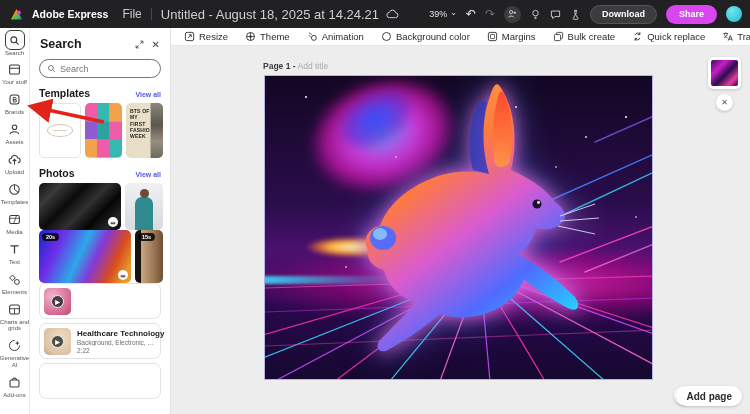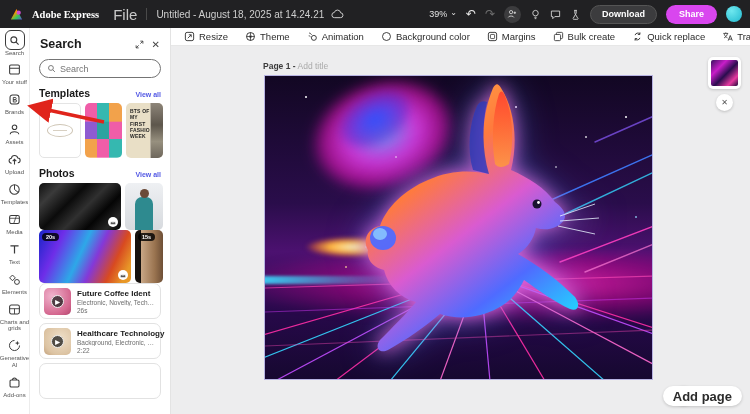--- a/index.html
+++ b/index.html
@@ -3,24 +3,24 @@
 <meta charset="utf-8">
 <style>
   * { margin:0; padding:0; box-sizing:border-box; }
   html,body { width:750px; height:414px; overflow:hidden; }
   body { font-family:"Liberation Sans", sans-serif; background:#ededee; }
   .stage { position:absolute; inset:0; width:750px; height:414px; }
 
   
   .topbar { position:absolute; left:0; top:0; width:750px; height:28px; background:#212123; display:flex; align-items:center; color:#e8e8e8; z-index:30; }
   .logo { width:15px; height:15px; margin-left:9px; }
-  .appname { font-size:10.5px; font-weight:bold; margin-left:8px; color:#fff;font-family:Liberation Serif, serif; }
-  .filemenu { font-size:15px; color:#c9c9c9; margin-left:14px; cursor:pointer; }
+  .appname { font-size:10.5px; font-weight:bold; margin-left:8px; color:#fff; }
+  .filemenu { font-size:12px; color:#c9c9c9; margin-left:14px; cursor:pointer; }
   .tb-divider { width:1px; height:12px; background:#4a4a4a; margin:0 9px; }
-  .doctitle { font-size:10px; color:#cfcfcf; white-space:nowrap; }
+  .doctitle { font-size:13px; color:#cfcfcf; white-space:nowrap; }
   .cloud-ic { margin-left:7px; color:#cfcfcf; }
   .premium { margin-left:10px; height:18px; background:#3c3c3e; border:1px solid #4e4e50; border-radius:10px; display:flex; align-items:center; gap:4px; padding:0 10px; font-size:9px; font-weight:bold; color:#f0f0f0; cursor:pointer; }
   .tb-right { margin-left:auto; display:flex; align-items:center; gap:9px; padding-right:8px; }
   .zoomctl { display:flex; align-items:center; gap:3px; font-size:9px; color:#e0e0e0; cursor:pointer; }
   .histbtn { font-size:12px; color:#e8e8e8; cursor:pointer; line-height:1; }
   .histbtn.dim { color:#6f6f6f; }
   .circbtn { width:17px; height:17px; border-radius:50%; background:#3c3c3e; display:flex; align-items:center; justify-content:center; color:#e4e4e4; cursor:pointer; }
   .ghostic { color:#d6d6d6; cursor:pointer; display:flex; }
   .dl-btn { height:19px; border-radius:10px; background:#3c3c3e; border:1px solid #555; color:#fff; font-size:9px; font-weight:bold; padding:0 11px; display:flex; align-items:center; cursor:pointer; }
   .share-btn { height:19px; border-radius:10px; background:#d946ef; color:#fff; font-size:9px; font-weight:bold; padding:0 13px; display:flex; align-items:center; cursor:pointer; }
@@ -104,21 +104,21 @@
     background:linear-gradient(90deg, rgba(60,220,255,.95), rgba(60,220,255,0)); filter:blur(1.5px); }
   .art .stars { position:absolute; left:40px; top:20px; width:2px; height:2px; background:#fff; border-radius:50%;
     box-shadow:210px 10px 0 #fff, 280px 40px 0 rgba(255,255,255,.8), 320px 20px 0 #fff, 150px 95px 0 rgba(255,255,255,.7), 60px 150px 0 #ffd9a0, 40px 170px 0 rgba(255,210,150,.8), 250px 70px 0 rgba(255,255,255,.6), 330px 120px 0 rgba(150,220,255,.8), 90px 60px 0 rgba(255,255,255,.5), 180px 140px 0 rgba(255,180,240,.6); }
   .art svg.floor, .art svg.streaks, .art svg.rabbit { position:absolute; left:0; top:0; }
 
   
   .pthumb { position:absolute; right:9px; top:57px; width:33px; height:32px; background:#fff; border-radius:5px; box-shadow:0 1px 3px rgba(0,0,0,.18); padding:3px; cursor:pointer; z-index:12; }
   .pthumb .mini { width:100%; height:100%; border-radius:2px; background:linear-gradient(135deg,#3a1060 0%,#c81ec8 30%,#2a0d4e 55%,#e83aa0 80%,#1c0838 100%); }
   .closefab { position:absolute; right:17px; top:94px; width:17px; height:17px; border-radius:50%; background:#fff; box-shadow:0 1px 3px rgba(0,0,0,.2); display:flex; align-items:center; justify-content:center; font-size:8px; color:#555; cursor:pointer; z-index:12; }
   .morefab { position:absolute; right:57px; bottom:9px; width:19px; height:19px; border-radius:50%; background:#fff; box-shadow:0 1px 3px rgba(0,0,0,.18); display:flex; align-items:center; justify-content:center; font-size:7px; letter-spacing:.5px; color:#333; cursor:pointer; z-index:12; }
-  .addpage { position:absolute; right:8px; bottom:8px; height:20px; border-radius:11px; background:#fff; box-shadow:0 1px 3px rgba(0,0,0,.18); display:flex; align-items:center; padding:0 10px; font-size:13px; font-weight:bold; color:#2b2b2b; cursor:pointer; z-index:12;margin-top:34px; }
+  .addpage { position:absolute; right:8px; bottom:8px; height:20px; border-radius:11px; background:#fff; box-shadow:0 1px 3px rgba(0,0,0,.18); display:flex; align-items:center; padding:0 10px; font-size:10px; font-weight:bold; color:#2b2b2b; cursor:pointer; z-index:12;margin-top:34px; }
 
   .arrow-overlay { position:absolute; inset:0; z-index:40; pointer-events:none; }
 </style>
 </head>
 <body>
 
 <div class="stage">
 
   <div class="topbar">
     <svg class="logo" viewBox="0 0 24 24">
@@ -352,25 +352,20 @@
         <span class="durbadge">15s</span>
       </div>
     </div>
 
     <div class="audio-card">
       <span class="a-thumb a-1">
           <span class="play">
             <b>▶</b>
           </span>
         </span>
-      <span class="a-meta">
-        <div class="a-title">Future Coffee Ident</div>
-        <div class="a-tags">Electronic, Novelty, Techno, Dreamy…</div>
-        <div class="a-dur">26s</div>
-      </span>
     </div>
     <div class="audio-card">
       <span class="a-thumb a-2">
           <span class="play">
             <b>▶</b>
           </span>
         </span>
       <span class="a-meta">
         <div class="a-title">Healthcare Technology</div>
         <div class="a-tags">Background, Electronic, Dynamic, F…</div>

